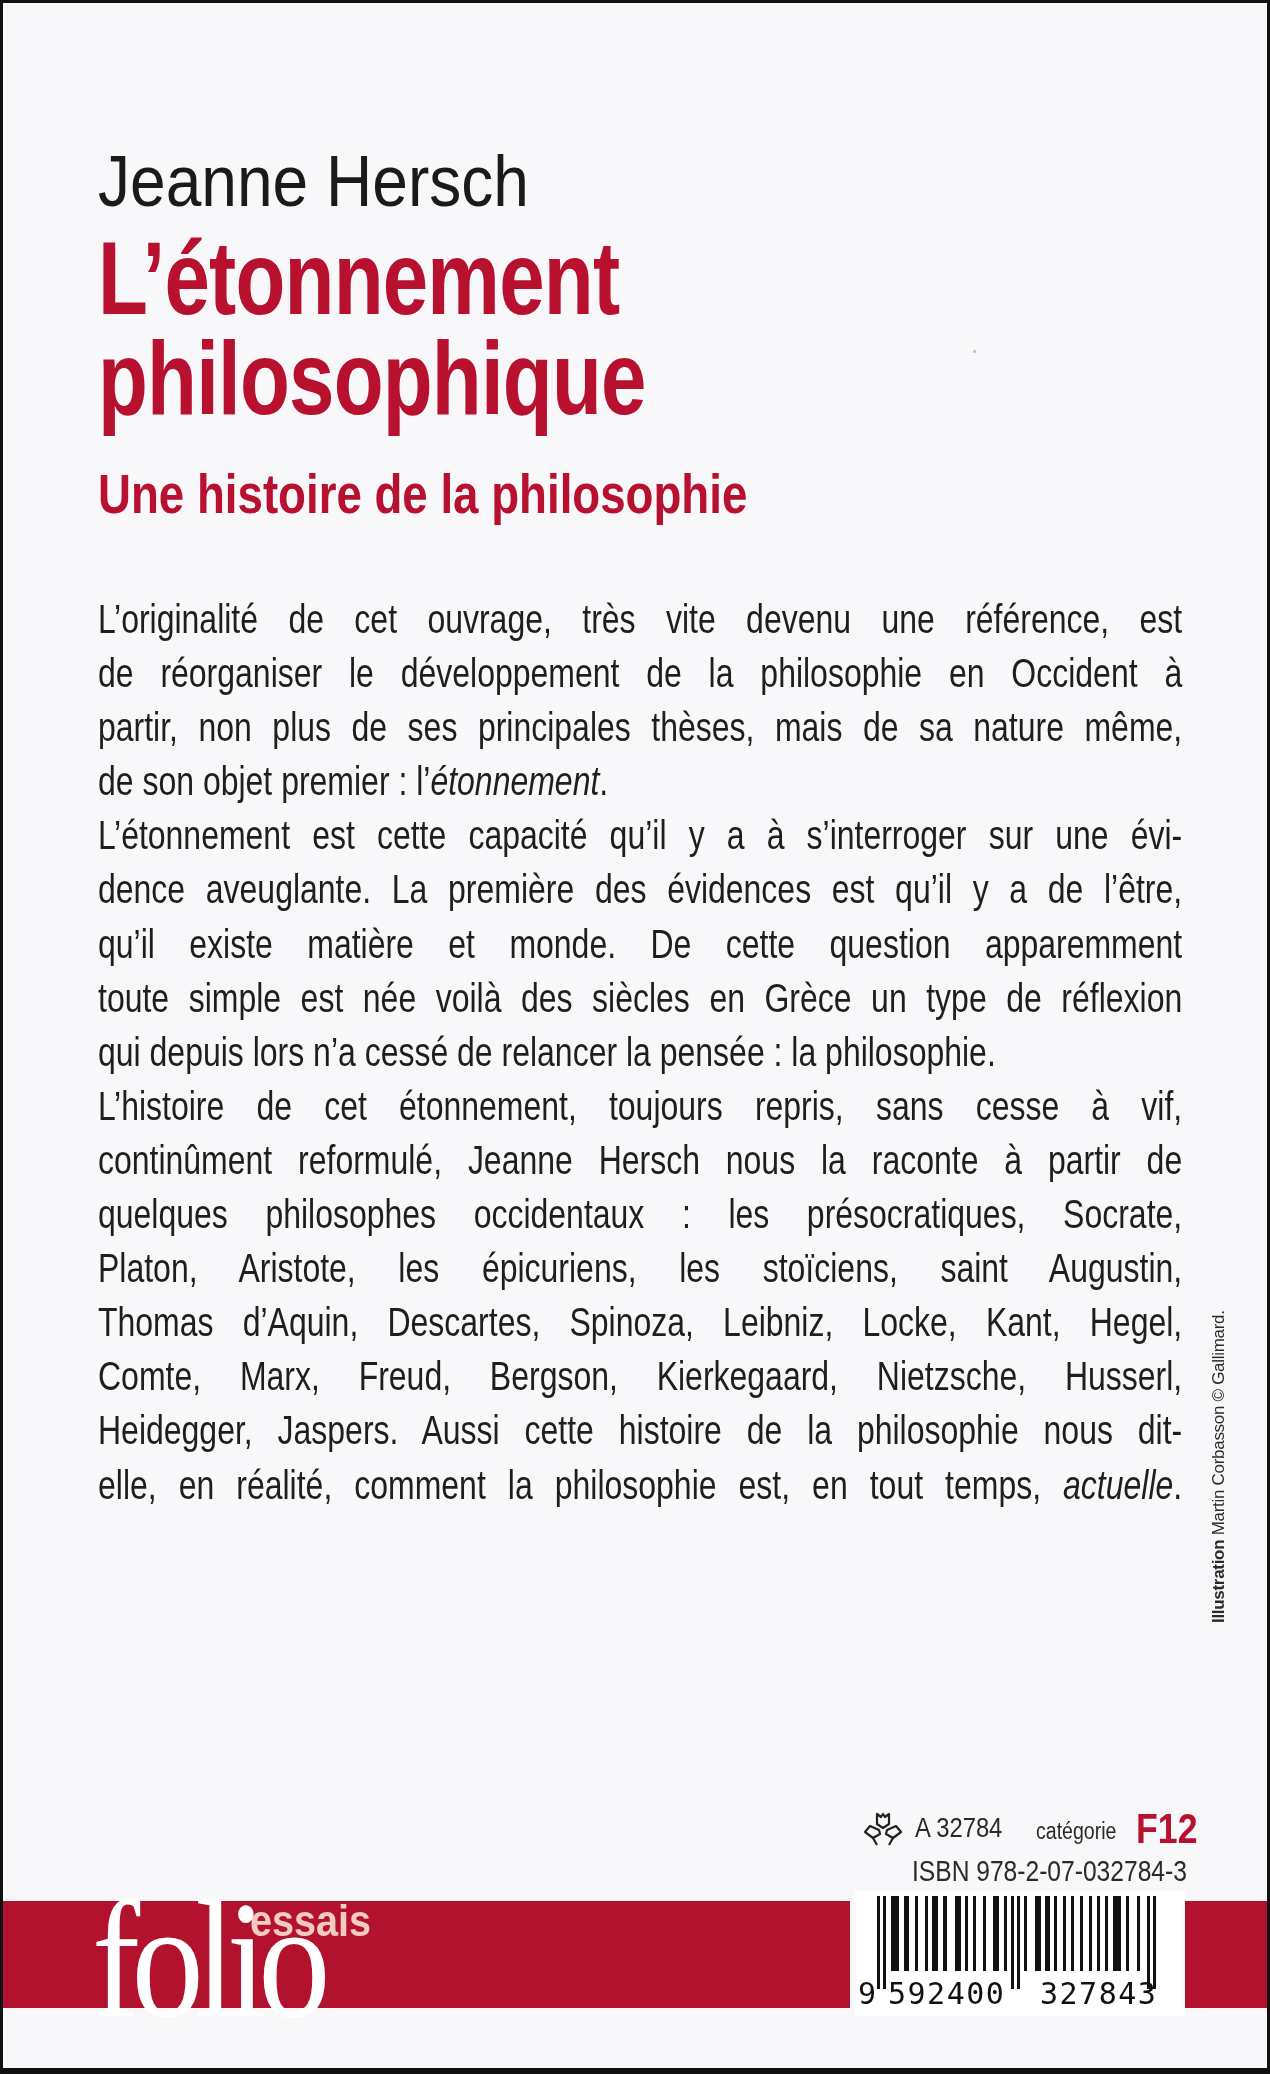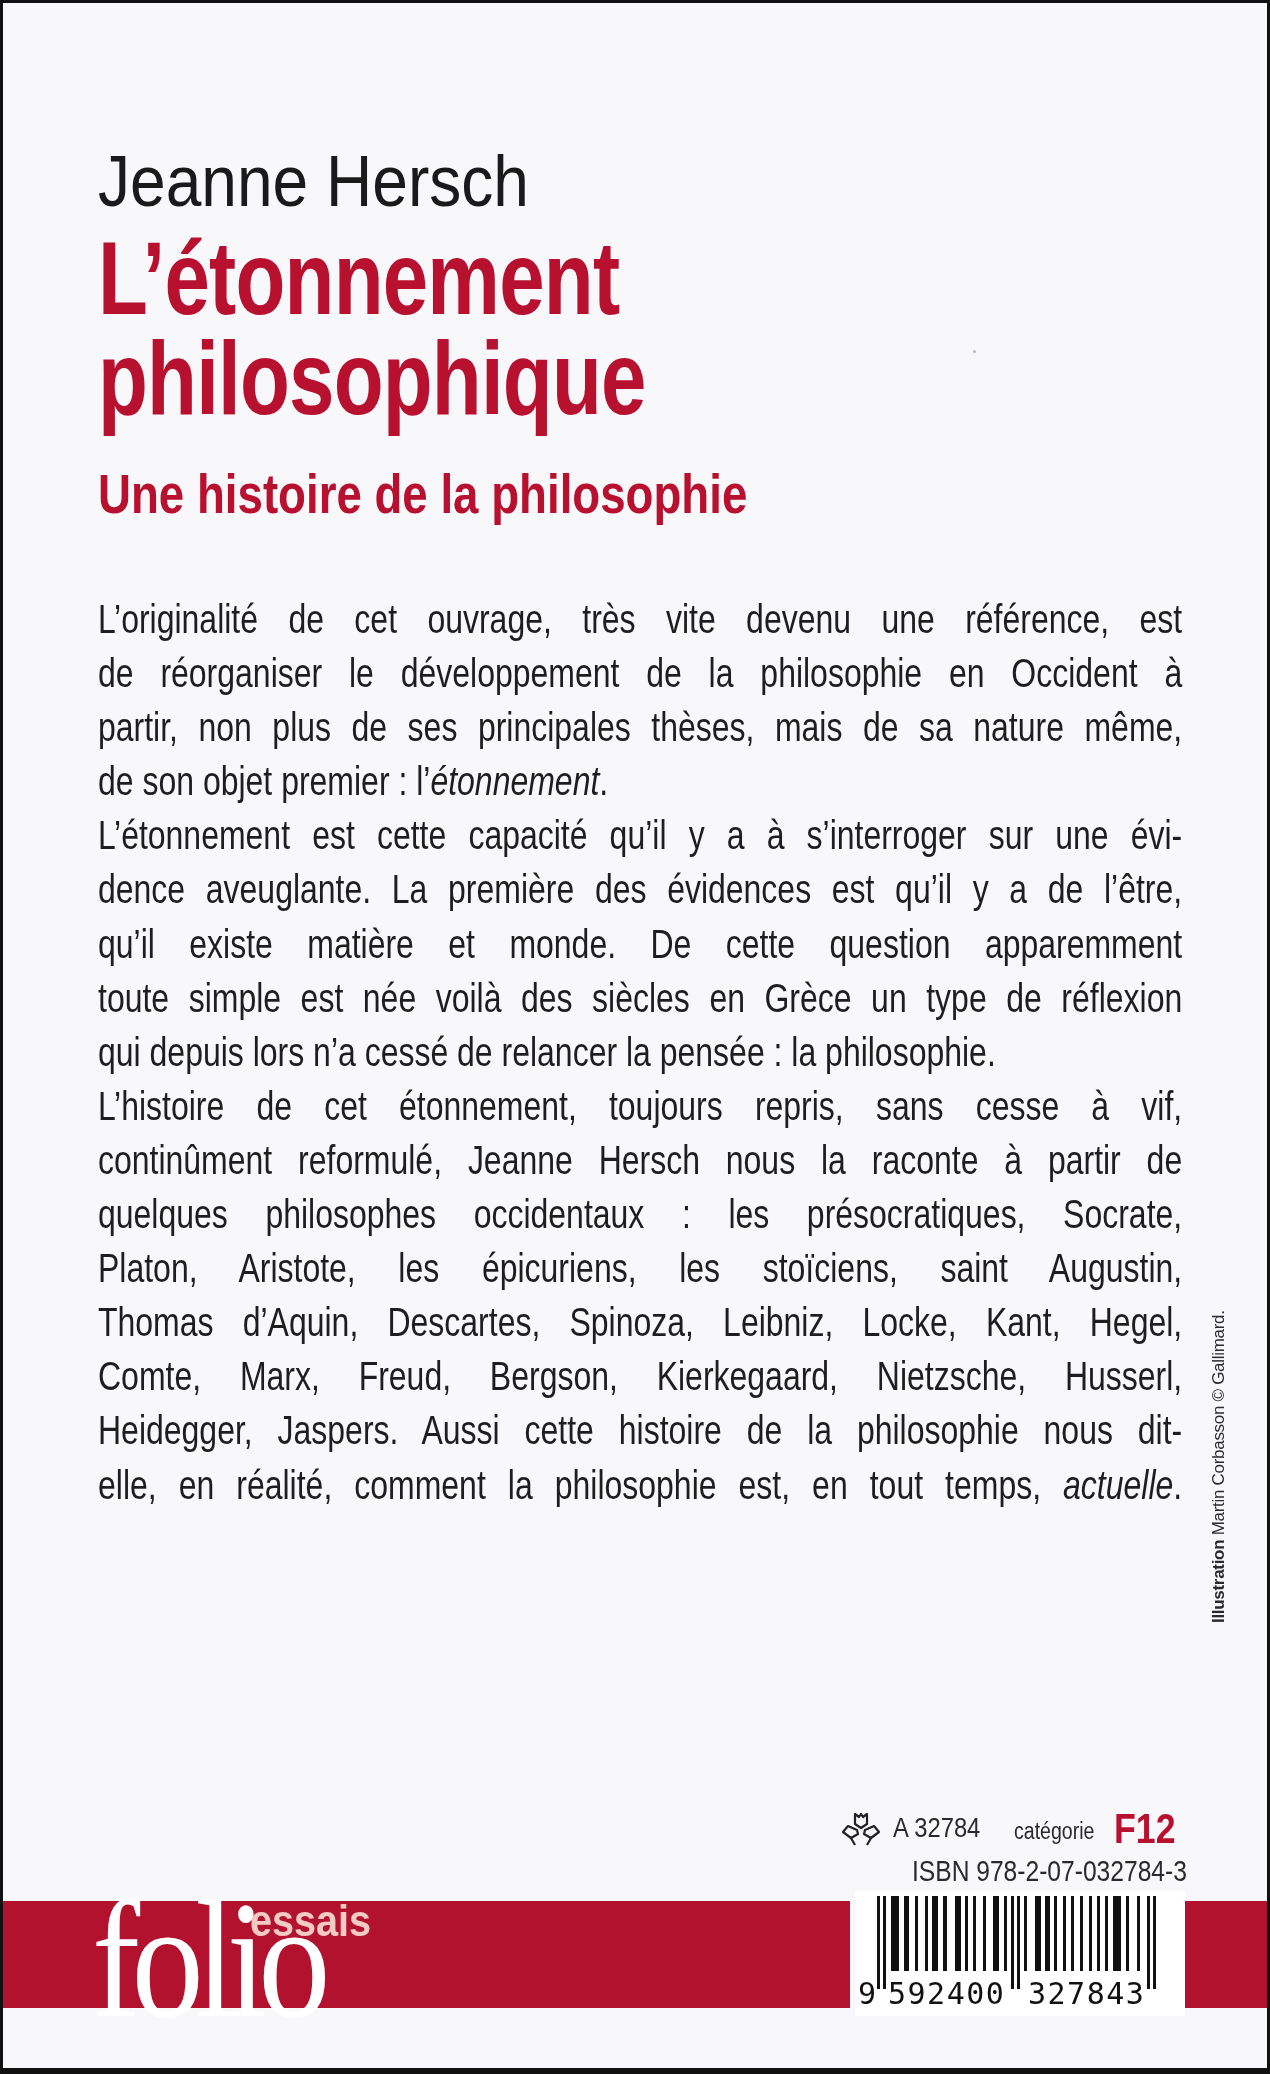--- a/index.html
+++ b/index.html
@@ -68,21 +68,21 @@
     transform: rotate(-90deg);
     transform-origin: 0 0;
     font-size: 17px;
     color: #2a2a2a;
     white-space: nowrap;
     letter-spacing: -0.3px;
   }
   .credit b { font-weight: bold; }
 
   .meta-row1 {
-    position: absolute; left: 835px; top: 1803px;
+    position: absolute; left: 857px; top: 1803px;
     height: 40px; width: 345px;
   }
   .logo-icon { position: absolute; left: 3px; top: 6px; width: 40px; height: 36px; }
   .code {
     position: absolute; left: 55px; top: 6px;
     font-size: 28px; color: #2a2a2a;
     transform: scaleX(0.85); transform-origin: 0 0;
   }
   .cat-label {
     position: absolute; left: 176px; top: 12px;
@@ -131,21 +131,21 @@
   .barcode svg { position: absolute; left: 0; top: 0; }
   .barcode-digits {
     position: absolute; top: 88px;
     font-family: "DejaVu Sans Mono", monospace;
     font-size: 30px; color: #111;
     line-height: 1;
     white-space: nowrap;
   }
   .bd-first { left: 3px; }
   .bd-left { left: 33px; letter-spacing: 1.5px; }
-  .bd-right { left: 173px; letter-spacing: 1.5px; }
+  .bd-right { left: 185px; letter-spacing: 1.5px; }
 
   .speck { position: absolute; left: 970px; top: 347px; width: 3px; height: 3px; background: #bbb; border-radius: 50%; }
 </style>
 </head>
 <body>
 
 <div class="page">
 
   <div class="abs author">Jeanne Hersch</div>
 

